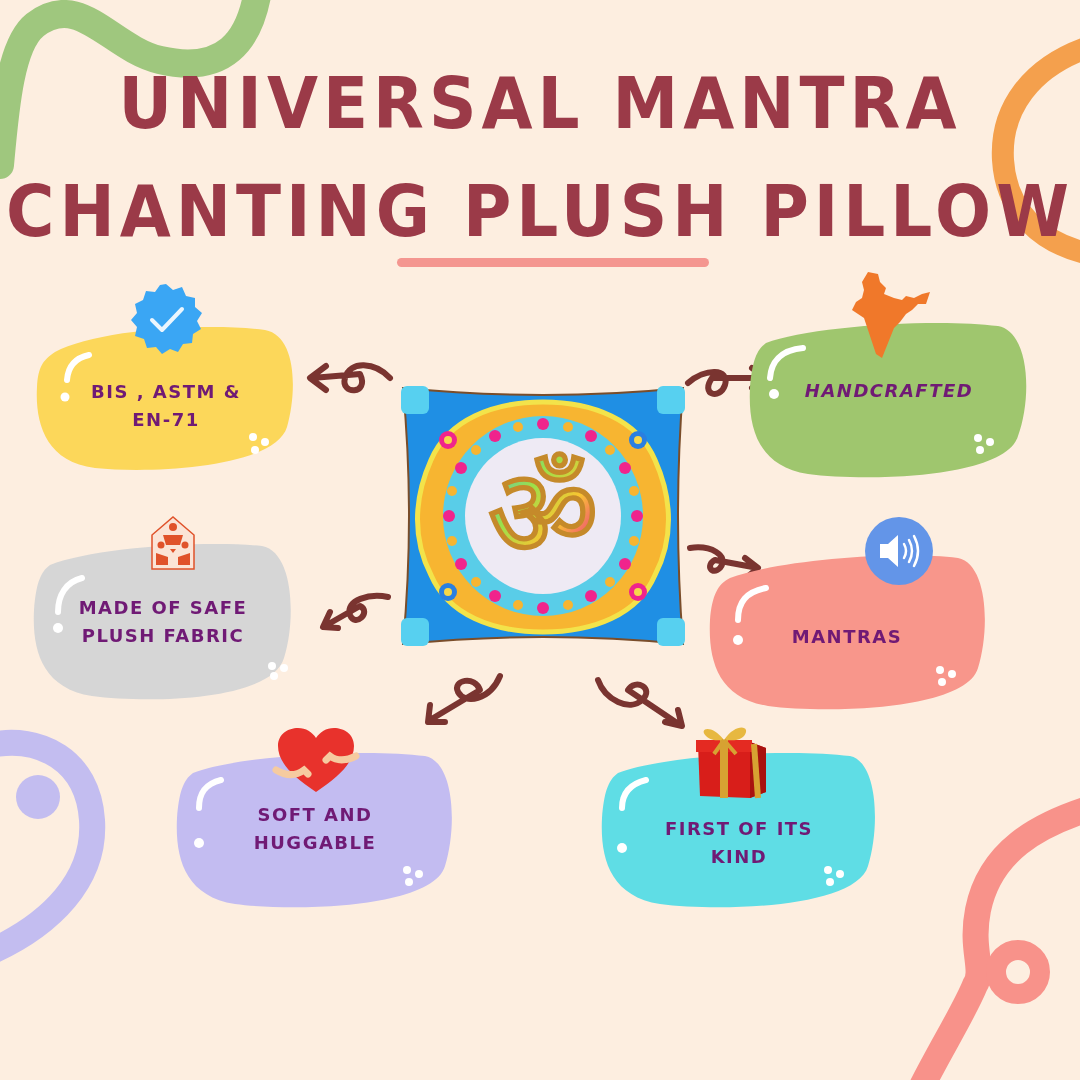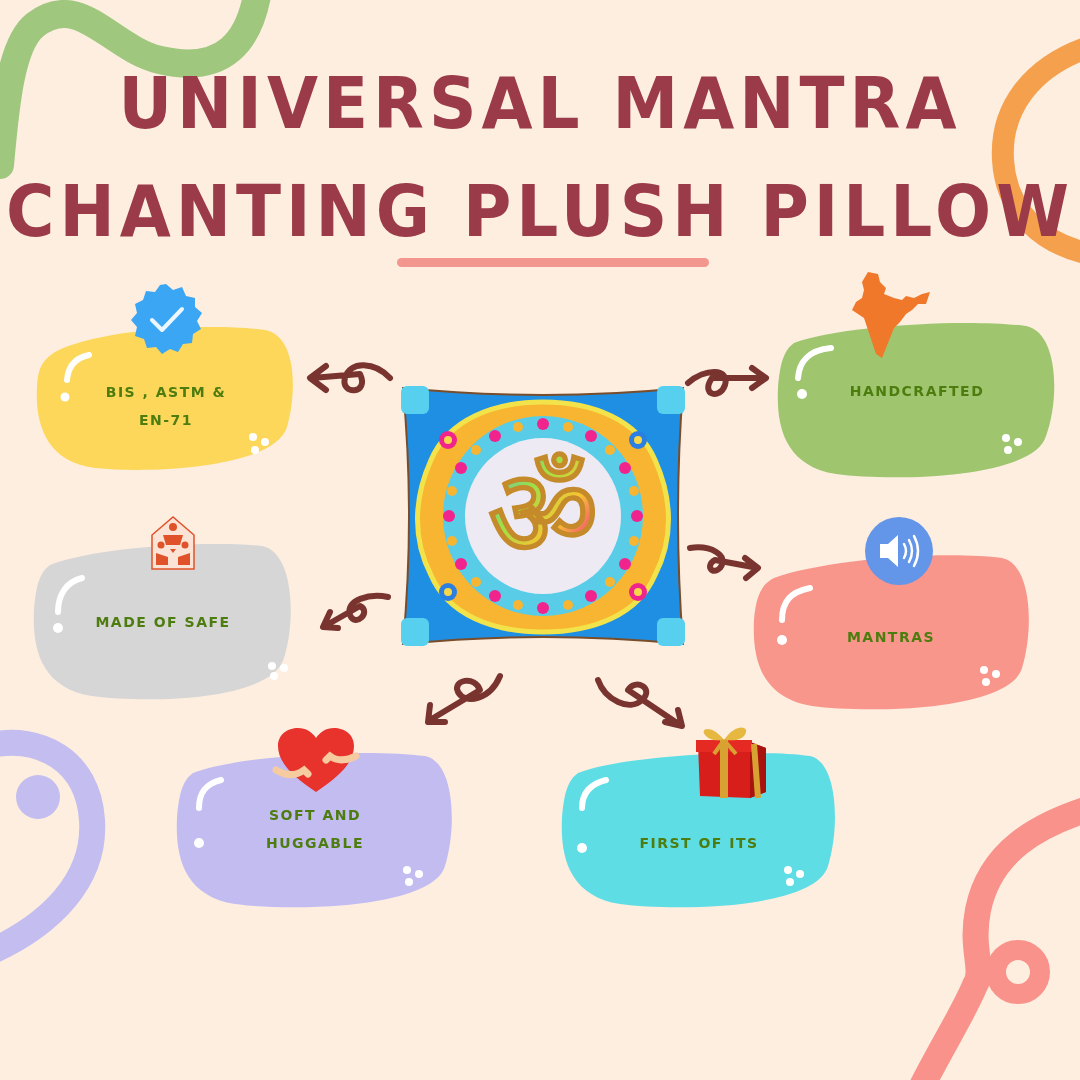--- a/index.html
+++ b/index.html
@@ -25,22 +25,22 @@
     }
     .blob {
       position: absolute;
       display: flex; align-items: center; justify-content: center;
       text-align: center;
     }
     .blob svg.shape { position: absolute; left: 0; top: 0; width: 100%; height: 100%; overflow: visible; }
     .blob-text {
       position: relative; z-index: 2;
       font-family: "DejaVu Sans", sans-serif; font-weight: bold;
-      color: #4d7c0f; text-transform: uppercase;
-      font-size: 14px; line-height: 28px; letter-spacing: 1.5px;
+      color: #701a75; text-transform: uppercase;
+      font-size: 18px; line-height: 28px; letter-spacing: 1.5px;
     }
     .blob-text span { display: block; }
     .icon { position: absolute; z-index: 3; }
     .pillow { position: absolute; left: 393px; top: 380px; width: 300px; height: 272px; }
   </style>
 </head>
 <body>
 
 <svg class="deco" viewBox="0 0 1080 1080">
   <path d="M258 -10 C 250 40, 225 75, 160 60 C 110 48, 80 -10, 35 25 C 10 45, 5 110, 0 165" fill="none" stroke="#9fc77e" stroke-width="28" stroke-linecap="round"></path>
@@ -141,21 +141,21 @@
   <div class="blob-text" style="margin-top:18px;">
     <span>BIS , ASTM &amp;</span>
     <span>EN-71</span>
   </div>
 </div>
 <svg class="icon" style="left:128px;top:282px;width:76px;height:76px;" viewBox="0 0 76 76">
   <path d="M38 2 L45 8 L54 5 L58 14 L67 16 L67 25 L74 31 L69 39 L73 47 L65 52 L64 61 L55 62 L50 70 L42 67 L34 72 L28 65 L19 66 L16 57 L7 54 L9 45 L3 38 L9 31 L7 22 L15 18 L18 9 L27 10 L32 3 Z" fill="#3aa6f4"></path>
   <path d="M24 38 L34 48 L54 27" fill="none" stroke="#fff" stroke-width="4" stroke-linecap="round" stroke-linejoin="round" opacity="0.9"></path>
 </svg>
 
-<div class="blob" style="left:776px;top:318px;width:282px;height:162px;">
+<div class="blob" style="left:748px;top:318px;width:282px;height:162px;font-style:italic;">
   <svg class="shape" viewBox="0 0 282 162">
     <path d="M18 25 C 60 8, 190 0, 250 8 C 282 14, 284 80, 270 118 C 258 160, 120 164, 60 156 C 10 148, 0 110, 2 70 C 4 45, 8 32, 18 25 Z" fill="#9fc66e"></path>
     <path d="M22 60 C 23 45, 32 32, 55 30" fill="none" stroke="#fff" stroke-width="6" stroke-linecap="round"></path>
     <circle cx="26" cy="76" r="5" fill="#fff"></circle>
     <circle cx="230" cy="120" r="4" fill="#fff"></circle>
       <circle cx="242" cy="124" r="4" fill="#fff"></circle>
       <circle cx="232" cy="132" r="4" fill="#fff"></circle>
   </svg>
   <div class="blob-text" style="margin-top:-16px;">
     <span>Handcrafted</span>
@@ -169,33 +169,34 @@
   <svg class="shape" viewBox="0 0 262 162">
     <path d="M18 25 C 60 8, 170 0, 230 6 C 262 12, 264 80, 252 118 C 240 160, 120 164, 60 156 C 10 148, 0 110, 2 70 C 4 45, 8 32, 18 25 Z" fill="#d6d6d6"></path>
     <path d="M26 72 C 26 55, 34 42, 50 38" fill="none" stroke="#fff" stroke-width="6" stroke-linecap="round"></path>
     <circle cx="26" cy="88" r="5" fill="#fff"></circle>
     <circle cx="240" cy="126" r="4" fill="#fff"></circle>
       <circle cx="252" cy="128" r="4" fill="#fff"></circle>
       <circle cx="242" cy="136" r="4" fill="#fff"></circle>
   </svg>
   <div class="blob-text" style="margin-top:2px;">
     <span>Made of safe</span>
+    <span>plush fabric</span>
   </div>
 </div>
 <svg class="icon" style="left:150px;top:515px;width:46px;height:56px;" viewBox="0 0 46 56">
   <path d="M2 20 L23 2 L44 20 L44 54 L2 54 Z" fill="#fbe4d6" stroke="#e0522a" stroke-width="1.5"></path>
   <circle cx="23" cy="12" r="4" fill="#e0522a"></circle>
   <path d="M13 20 L33 20 L30 30 L16 30 Z" fill="#e0522a"></path>
   <circle cx="11" cy="30" r="3.5" fill="#e0522a"></circle>
     <circle cx="35" cy="30" r="3.5" fill="#e0522a"></circle>
   <path d="M6 50 L6 38 L18 42 L18 50 Z M40 50 L40 38 L28 42 L28 50 Z" fill="#e0522a"></path>
   <path d="M20 34 L23 38 L26 34 Z" fill="#e0522a"></path>
 </svg>
 
-<div class="blob" style="left:752px;top:550px;width:278px;height:162px;">
+<div class="blob" style="left:708px;top:550px;width:278px;height:162px;">
   <svg class="shape" viewBox="0 0 278 162">
     <path d="M22 28 C 70 10, 190 0, 250 8 C 280 14, 282 80, 270 118 C 258 160, 120 164, 60 156 C 10 148, 0 110, 2 70 C 4 45, 10 34, 22 28 Z" fill="#f8968b"></path>
     <path d="M30 70 C 30 52, 38 42, 58 38" fill="none" stroke="#fff" stroke-width="6" stroke-linecap="round"></path>
     <circle cx="30" cy="90" r="5" fill="#fff"></circle>
     <circle cx="232" cy="120" r="4" fill="#fff"></circle>
       <circle cx="244" cy="124" r="4" fill="#fff"></circle>
       <circle cx="234" cy="132" r="4" fill="#fff"></circle>
   </svg>
   <div class="blob-text" style="margin-top:12px;">
     <span>Mantras</span>
@@ -220,31 +221,32 @@
     <span>Soft and</span>
     <span>huggable</span>
   </div>
 </div>
 <svg class="icon" style="left:272px;top:726px;width:88px;height:70px;" viewBox="0 0 88 70">
   <path d="M44 66 C 20 50, 6 36, 6 20 C 6 8, 16 2, 26 2 C 34 2, 40 6, 44 12 C 48 6, 54 2, 62 2 C 72 2, 82 8, 82 20 C 82 36, 68 50, 44 66 Z" fill="#e8322c"></path>
   <path d="M4 44 C 14 50, 24 50, 32 44 L36 48" fill="none" stroke="#f6cba0" stroke-width="7" stroke-linecap="round"></path>
   <path d="M84 30 C 76 34, 66 36, 58 30 L54 34" fill="none" stroke="#f6cba0" stroke-width="7" stroke-linecap="round"></path>
 </svg>
 
-<div class="blob" style="left:560px;top:748px;width:278px;height:162px;">
+<div class="blob" style="left:600px;top:748px;width:278px;height:162px;">
   <svg class="shape" viewBox="0 0 278 162">
     <path d="M18 25 C 60 8, 190 0, 250 8 C 278 14, 280 80, 268 118 C 256 160, 120 164, 60 156 C 10 148, 0 110, 2 70 C 4 45, 8 32, 18 25 Z" fill="#5fdde5"></path>
     <path d="M22 60 C 22 45, 30 36, 46 32" fill="none" stroke="#fff" stroke-width="6" stroke-linecap="round"></path>
     <circle cx="22" cy="100" r="5" fill="#fff"></circle>
     <circle cx="228" cy="122" r="4" fill="#fff"></circle>
       <circle cx="240" cy="126" r="4" fill="#fff"></circle>
       <circle cx="230" cy="134" r="4" fill="#fff"></circle>
   </svg>
   <div class="blob-text" style="margin-top:28px;">
     <span>First of its</span>
+    <span>kind</span>
   </div>
 </div>
 <svg class="icon" style="left:692px;top:720px;width:80px;height:80px;" viewBox="0 0 80 80">
   <path d="M6 24 L58 22 L74 28 L74 72 L58 78 L8 76 Z" fill="#d81e1a"></path>
   <path d="M58 22 L74 28 L74 72 L58 78 Z" fill="#a8120f"></path>
   <rect x="4" y="20" width="56" height="12" fill="#e42a22"></rect>
   <rect x="28" y="20" width="8" height="58" fill="#d7a232"></rect>
   <path d="M62 24 L66 78" stroke="#d7a232" stroke-width="6"></path>
   <path d="M32 20 C 20 4, 6 8, 14 16 C 20 22, 30 20, 32 20 Z" fill="#e7b840"></path>
   <path d="M32 20 C 44 2, 60 6, 52 16 C 46 22, 36 20, 32 20 Z" fill="#e7b840"></path>

